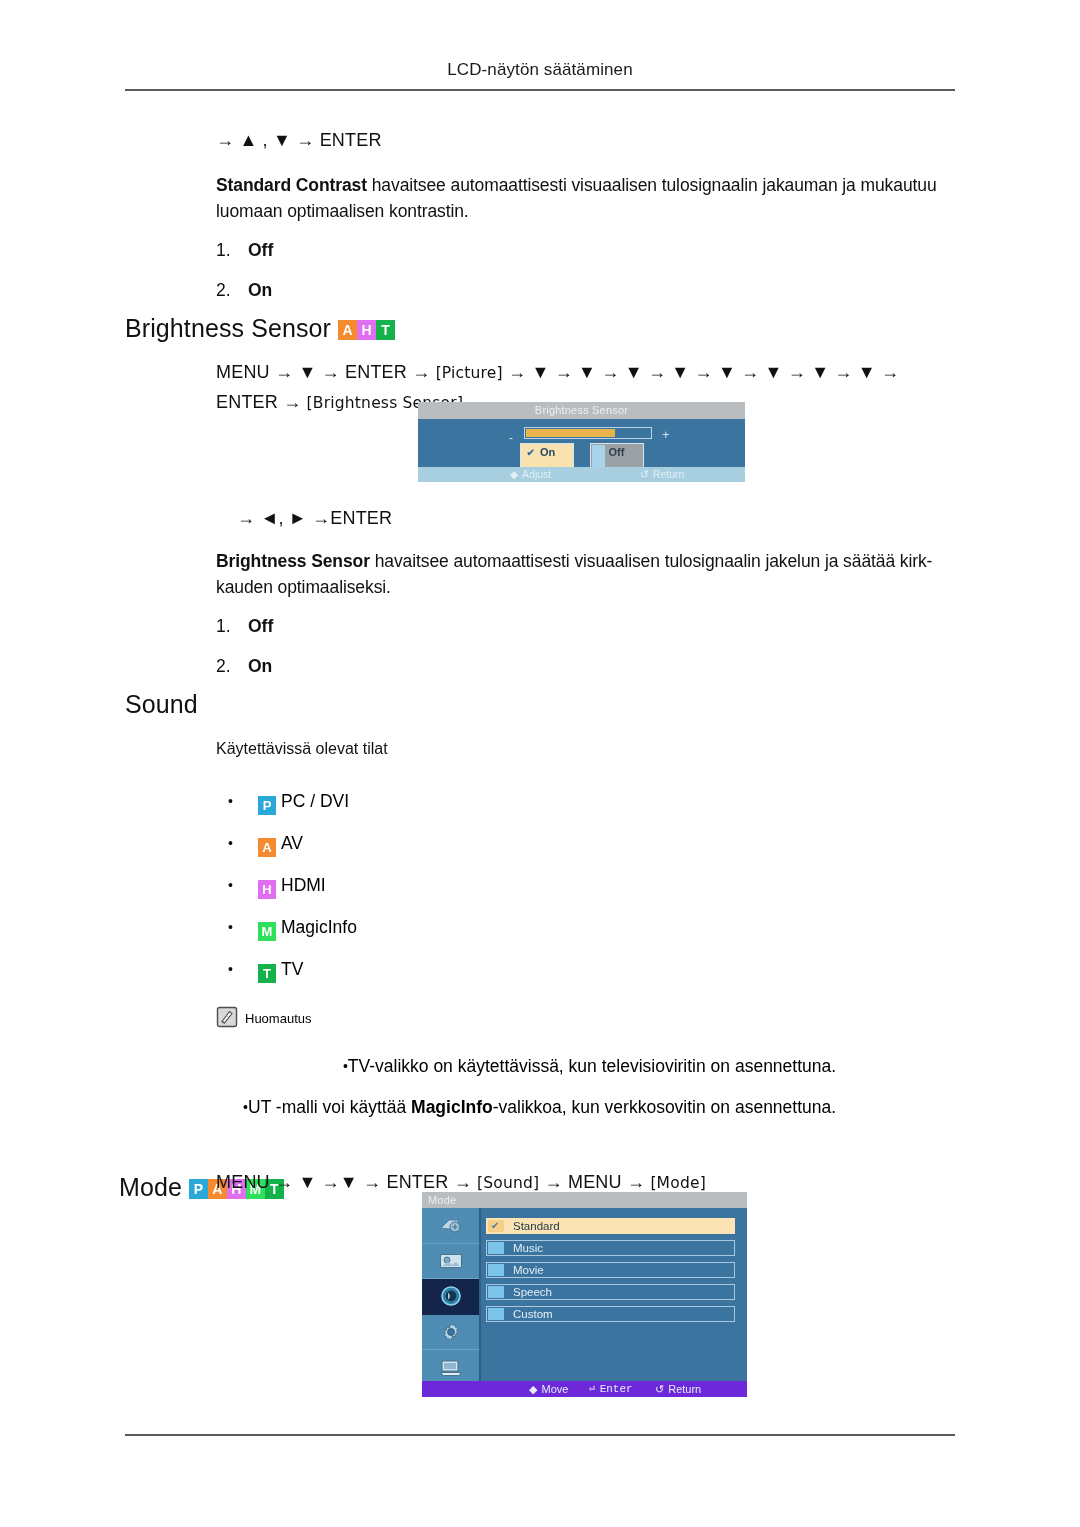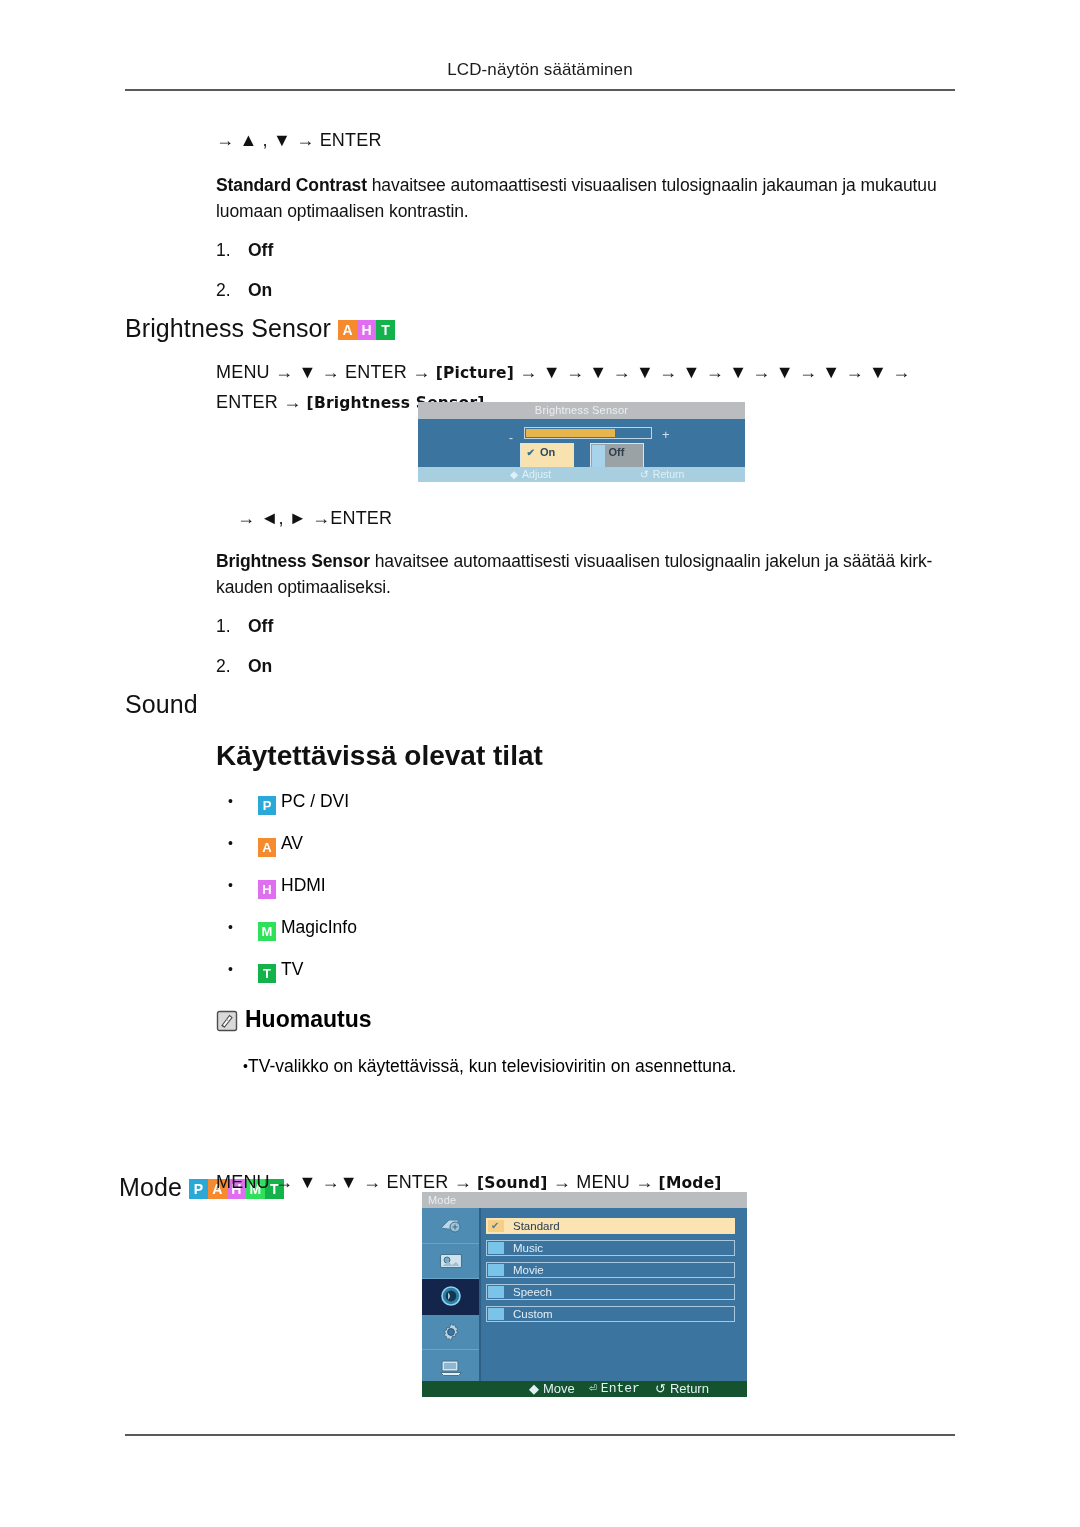--- a/index.html
+++ b/index.html
@@ -73,22 +73,22 @@
 
   
   .h1 {
     position: absolute;
     font-size: 25px;
     color: #111;
     letter-spacing: 0.1px;
   }
   .h2 {
     position: absolute;
-    font-size: 28px;
-    font-weight: bold;
+    font-size: 16px;
+    font-weight: normal;
     color: #111;
   }
 
   
   .badges { display: inline-block; vertical-align: 2px; margin-left: 7px; }
   .badge {
     display: inline-block;
     width: 19px;
     height: 20px;
     line-height: 20px;
@@ -122,23 +122,22 @@
     display: inline-block;
     width: 30px;
     color: #111;
     font-size: 14px;
     vertical-align: 1px;
   }
 
   
   .note-head {
     position: absolute;
-    font-size: 23px;
+    font-size: 13px;
     white-space: nowrap;
-    font-weight: bold;
   }
   .note-icon {
     display: inline-block;
     width: 22px;
     height: 22px;
     vertical-align: -5px;
     margin-right: 7px;
   }
   .note-list { position: absolute; font-size: 17.5px; line-height: 41px; }
   .note-list .row { white-space: nowrap; text-align: right; }
@@ -146,21 +145,21 @@
     display: inline-block;
     width: 32px;
     font-size: 14px;
     vertical-align: 1px;
   }
   .note-list b { font-weight: bold; }
 
   
   .tok {
     font-family: "DejaVu Sans", sans-serif;
-    font-weight: bold;
+    font-weight: normal;
     font-size: 15.5px;
     letter-spacing: 0.2px;
   }
 
   
   .osd-bs {
     position: absolute;
     left: 418px;
     top: 402px;
     width: 327px;
@@ -281,23 +280,23 @@
     color: #243c4e;
   }
   .m-item.sel .swatch { background: #f5cf85; }
   .m-item.sel .chk {
     position: absolute; left: 4px; top: 0px;
     color: #4f7ea3; font-size: 10px;
   }
   .osd-mode .m-footer {
     position: absolute; left: 0; bottom: 0; width: 100%;
     height: 16px; line-height: 16px;
-    background: #14532d;
+    background: #6d28d9;
     color: #e2f1f8;
-    font-size: 13px;
+    font-size: 11px;
   }
   .m-footer .g1 { position: absolute; left: 107px; }
   .m-footer .g2 { position: absolute; left: 167px; font-family: Liberation Mono, monospace; }
   .m-footer .g3 { position: absolute; left: 233px; }
   .m-footer .gi { margin-right: 4px; }
 </style>
 </head>
 <body>
 
 <div class="page-header">LCD-näytön säätäminen</div>
@@ -362,20 +361,21 @@
       <rect x="1.5" y="1.5" width="19" height="19" rx="2" fill="#d9d9d9" stroke="#4d4d4d" stroke-width="1.4"></rect>
       <path d="M6 15.5 L13.5 5.5 L16 7.5 L8.5 17 Z" fill="#ffffff" stroke="#4d4d4d" stroke-width="1.1"></path>
       <path d="M6 15.5 L8.5 17" stroke="#4d4d4d" stroke-width="1.1"></path>
       <path d="M10 9 L12.5 11" stroke="#8a8a8a" stroke-width="0.9"></path>
     </svg>
   </span><span>Huomautus</span>
 </div>
 
 <div class="note-list" style="left:216px; top:1046px;">
   <div class="row"><span class="bullet">•</span><span>TV-valikko on käytettävissä, kun televisioviritin on asennettuna.</span></div>
+  <div class="row"><span class="bullet">•</span><span>UT -malli voi käyttää </span><b>MagicInfo</b><span>-valikkoa, kun verkkosovitin on asennettuna.</span></div>
 </div>
 
 <div class="h1" style="left:119px; top:1127px;margin-top:44px;">
   <span>Mode</span><span class="badges"><span class="badge" style="background:#2aa9d8">P</span><span class="badge" style="background:#f58a2e">A</span><span class="badge" style="background:#e06ef0">H</span><span class="badge" style="background:#2fe05a">M</span><span class="badge" style="background:#13b24a">T</span></span>
 </div>
 
 <div class="keyline" style="left:216px; top:1172px;"><span>MENU → ▼ →▼ → ENTER → </span><span class="tok">[Sound]</span><span> → MENU → </span><span class="tok">[Mode]</span></div>
 
 <div class="osd-mode">
   <div class="m-title">Mode</div>

